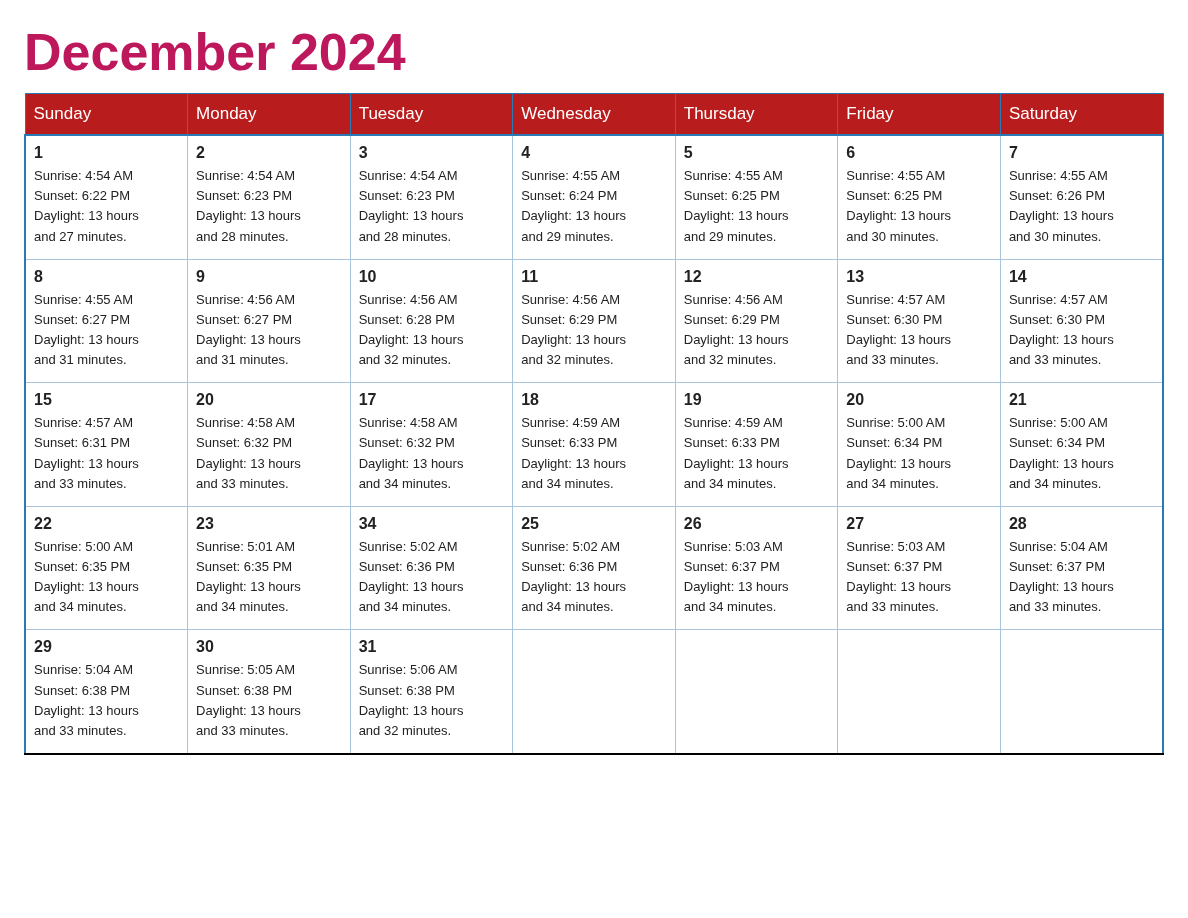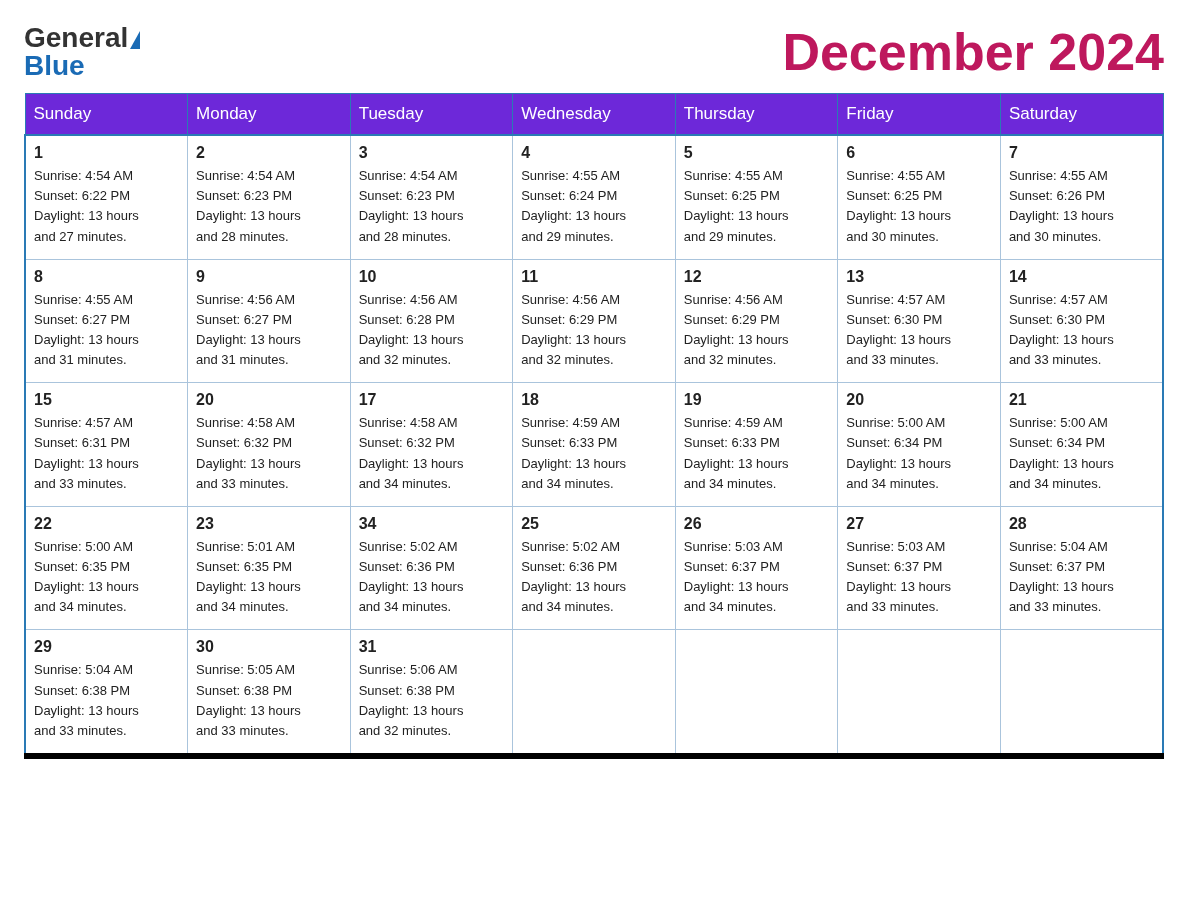--- a/index.html
+++ b/index.html
@@ -55,21 +55,21 @@
       font-size: 22px;
       color: #444;
       margin-top: 4px;
     }
     table {
       width: 100%;
       border-collapse: collapse;
       margin-top: 8px;
     }
     thead tr {
-      background-color: #6d28d9;
+      background-color: #b91c1c;
     }
     thead th {
       color: #fff;
       font-size: 17px;
       font-weight: normal;
       padding: 10px 8px;
       text-align: left;
       border: 1px solid #2a7ab5;
     }
     tbody td {
@@ -92,39 +92,33 @@
       line-height: 1.55;
       color: #222;
     }
     tbody tr td:first-child {
       border-left: 2px solid #2a7ab5;
     }
     tbody tr td:last-child {
       border-right: 2px solid #2a7ab5;
     }
     tbody tr:last-child td {
-      border-bottom: 6px solid #000000;
+      border-bottom: 2px solid #000000;
     }
     tbody tr:first-child td {
       border-top: 2px solid #2a7ab5;
     }
     .empty {
       background: #fff;
     }
   </style>
 </head>
 <body>
 
 <div class="header-area">
-  <div class="logo">
-    <span class="logo-general">
-      General<span class="logo-triangle"></span>
-    </span>
-    <span class="logo-blue">Blue</span>
-  </div>
   <div class="title-area">
     <div class="month-title">December 2024</div>
   </div>
 </div>
 
 <table>
   <thead>
     <tr>
     <th>Sunday</th>
         <th>Monday</th>

